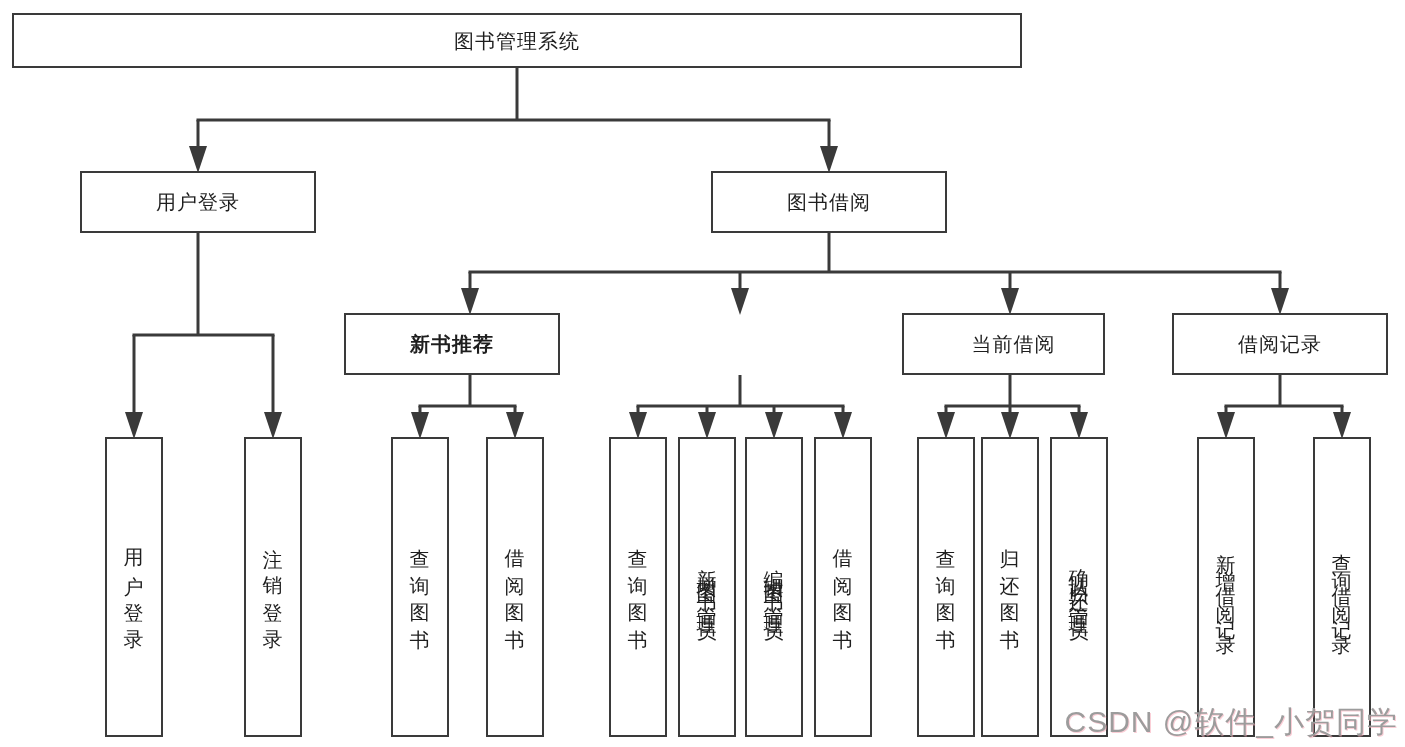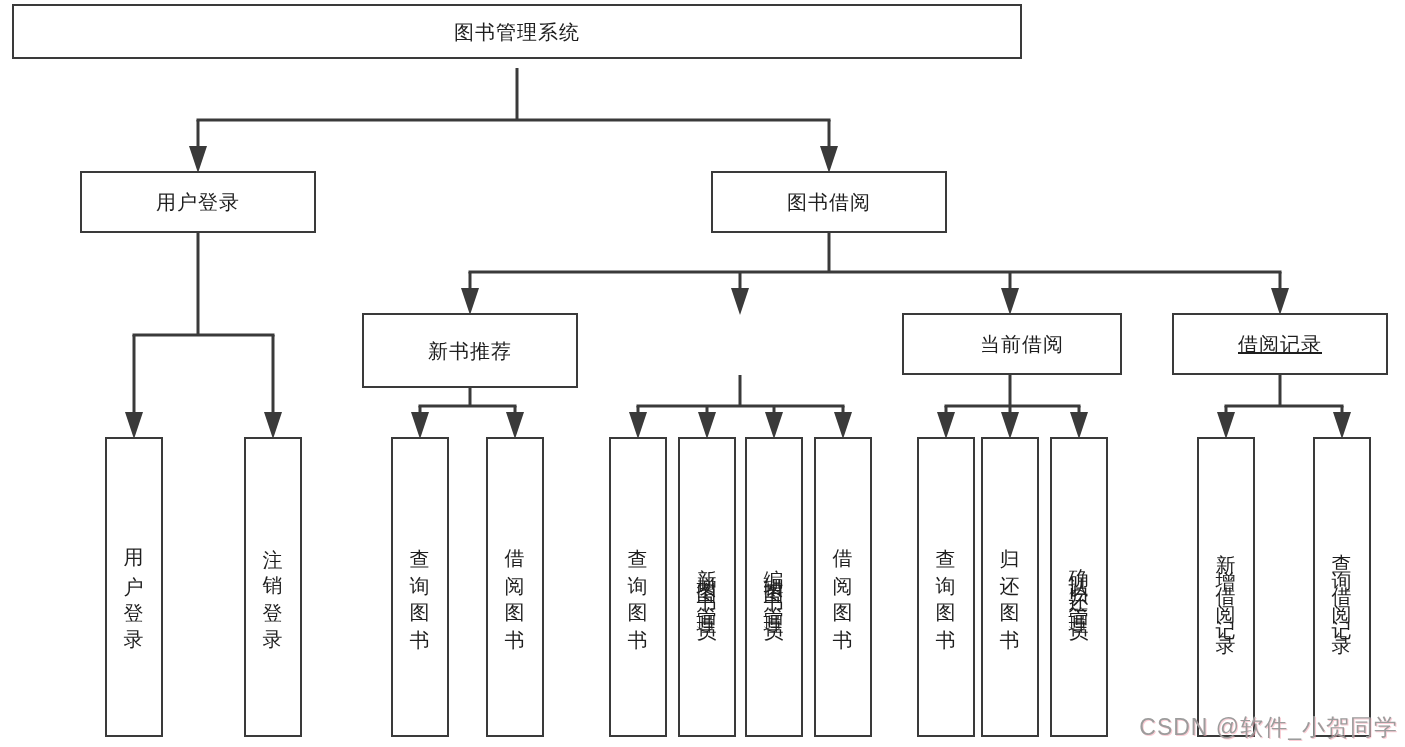--- a/index.html
+++ b/index.html
@@ -54,21 +54,21 @@
     line-height: 1;
   }
   
   .node.v.sp-l .node-label { letter-spacing: 1.35em; }
   .node.v.sp-m .node-label { letter-spacing: 0.82em; }
   .node.v.sp-s .node-label { letter-spacing: 0.38em; }
   .watermark {
     position: absolute;
     right: 7px;
     bottom: 4px;
-    font-size: 23px;
+    font-size: 30px;
     letter-spacing: 1px;
     color: #9c9c9c;
     text-shadow: 1px 1px 0 rgba(248, 166, 180, 0.55);
     z-index: 5;
     white-space: nowrap;
   }
 </style>
 </head>
 <body>
 
@@ -121,36 +121,36 @@
       <line x1="1079" y1="406" x2="1079" y2="416"></line>
       <polygon points="1070,412 1088,412 1079,439"></polygon>
       <line x1="1280" y1="375" x2="1280" y2="406"></line>
       <line x1="1224.5" y1="406" x2="1343.5" y2="406"></line>
       <line x1="1226" y1="406" x2="1226" y2="416"></line>
       <polygon points="1217,412 1235,412 1226,439"></polygon>
       <line x1="1342" y1="406" x2="1342" y2="416"></line>
       <polygon points="1333,412 1351,412 1342,439"></polygon>
     </svg>
   <div class="watermark">CSDN @软件_小贺同学</div>
-<div class="node h" style="left: 12px; top: 4px; width: 1010px; height: 55px;">
+<div class="node h" style="left: 12px; top: 13px; width: 1010px; height: 55px;">
       <span class="node-label">图书管理系统</span>
     </div>
     <div class="node h" style="left: 80px; top: 171px; width: 236px; height: 62px;">
       <span class="node-label">用户登录</span>
     </div>
     <div class="node h" style="left: 711px; top: 171px; width: 236px; height: 62px;">
       <span class="node-label">图书借阅</span>
     </div>
-    <div class="node h" style="left: 362px; top: 313px; width: 216px; height: 75px;">
+    <div class="node h" style="left: 344px; top: 313px; width: 216px; height: 62px; font-weight: bold;">
       <span class="node-label">新书推荐</span>
     </div>
-    <div class="node h" style="left: 902px; top: 313px; width: 220px; height: 62px; padding-left: 20px;">
+    <div class="node h" style="left: 902px; top: 313px; width: 203px; height: 62px; padding-left: 20px;">
       <span class="node-label">当前借阅</span>
     </div>
-    <div class="node h" style="left: 1172px; top: 313px; width: 216px; height: 62px; text-decoration: underline;">
+    <div class="node h" style="left: 1172px; top: 313px; width: 216px; height: 62px;">
       <span class="node-label">借阅记录</span>
     </div>
     <div class="node v sp-l" style="left: 105px; top: 437px; width: 58px; height: 300px;">
       <span class="node-label">用户登录</span>
     </div>
     <div class="node v sp-l" style="left: 244px; top: 437px; width: 58px; height: 300px;">
       <span class="node-label">注销登录</span>
     </div>
     <div class="node v sp-l" style="left: 391px; top: 437px; width: 58px; height: 300px;">
       <span class="node-label">查询图书</span>

